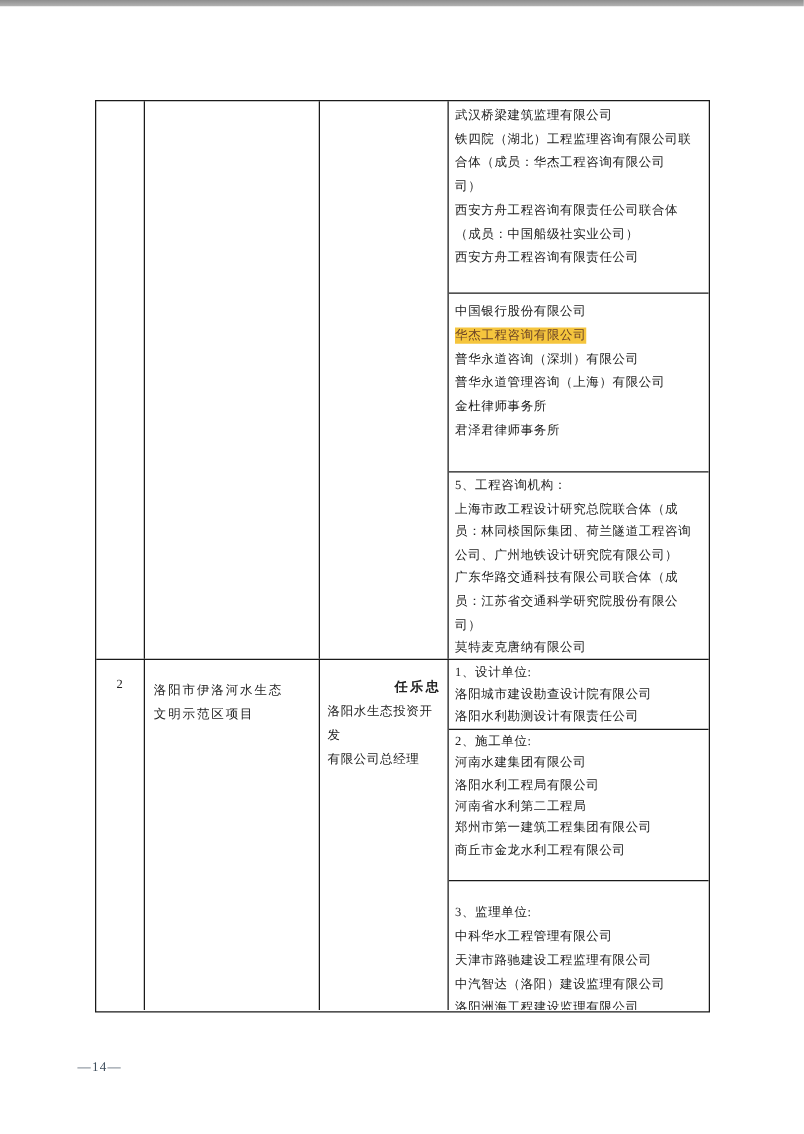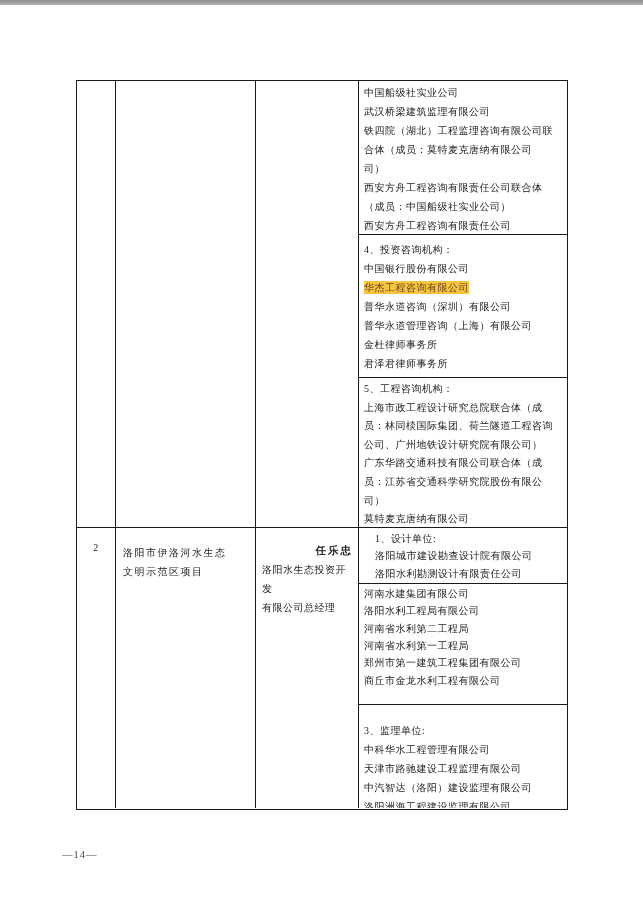--- a/index.html
+++ b/index.html
@@ -27,21 +27,21 @@
   .col-units{flex:1;display:flex;flex-direction:column;}
   .person-name{text-align:right;font-weight:bold;letter-spacing:2px;font-size:10.5px;}
   .sec{box-sizing:border-box;padding:0 6px 0 5px;overflow:hidden;}
   .sec + .sec{border-top:1px solid var(--bd,#1a1a1a);}
   .sec .line{white-space:nowrap;}
   
   .sec-a{height:153px;line-height:19px;padding-top:2px;}
   .sec-b{height:143px;line-height:19px;padding-top:5px;}
   .sec-c{height:150px;line-height:18.6px;padding-top:2px;}
   
-  .sec-d{height:55px;line-height:17.4px;padding-top:2px;margin-left:11px;}
+  .sec-d{height:55px;line-height:17.4px;padding-top:2px;}
   .sec-e{height:122px;line-height:17.4px;padding-top:1px;}
   .sec-f{height:104px;line-height:19px;padding-top:16px;}
   .line span{padding:1px 0;}
   .line.hl span{background:var(--hl,#f5c53d);color:#6b4226;}
   .pagenum{
     position:absolute;left:62px;top:849px;
     font-size:10.5px;letter-spacing:1px;color:var(--pn,#3e4d5c);
   }
 </style>
 </head>
@@ -50,31 +50,29 @@
 <div class="topbar"></div>
 
 <div class="doc-table">
 
   <div class="row row1">
     <div class="col col-seq"></div>
     <div class="col col-project"></div>
     <div class="col col-person"></div>
     <div class="col col-units">
       <div class="sec sec-a">
-          <div class="line"><span>中国船级社实业公司</span></div>
           <div class="line"><span>武汉桥梁建筑监理有限公司</span></div>
           <div class="line"><span>铁四院（湖北）工程监理咨询有限公司联</span></div>
-          <div class="line"><span>合体（成员：莫特麦克唐纳有限公司</span></div>
+          <div class="line"><span>合体（成员：华杰工程咨询有限公司</span></div>
           <div class="line"><span>司）</span></div>
           <div class="line"><span>西安方舟工程咨询有限责任公司联合体</span></div>
           <div class="line"><span>（成员：中国船级社实业公司）</span></div>
           <div class="line"><span>西安方舟工程咨询有限责任公司</span></div>
         </div>
       <div class="sec sec-b">
-          <div class="line"><span>4、投资咨询机构：</span></div>
           <div class="line"><span>中国银行股份有限公司</span></div>
           <div class="line hl"><span>华杰工程咨询有限公司</span></div>
           <div class="line"><span>普华永道咨询（深圳）有限公司</span></div>
           <div class="line"><span>普华永道管理咨询（上海）有限公司</span></div>
           <div class="line"><span>金杜律师事务所</span></div>
           <div class="line"><span>君泽君律师事务所</span></div>
         </div>
       <div class="sec sec-c">
           <div class="line"><span>5、工程咨询机构：</span></div>
           <div class="line"><span>上海市政工程设计研究总院联合体（成</span></div>
@@ -101,24 +99,24 @@
           <div class="line"><span>有限公司总经理</span></div>
         </div>
     </div>
     <div class="col col-units">
       <div class="sec sec-d">
           <div class="line"><span>1、设计单位:</span></div>
           <div class="line"><span>洛阳城市建设勘查设计院有限公司</span></div>
           <div class="line"><span>洛阳水利勘测设计有限责任公司</span></div>
         </div>
       <div class="sec sec-e">
+          <div class="line"><span>2、施工单位:</span></div>
           <div class="line"><span>河南水建集团有限公司</span></div>
           <div class="line"><span>洛阳水利工程局有限公司</span></div>
           <div class="line"><span>河南省水利第二工程局</span></div>
-          <div class="line"><span>河南省水利第一工程局</span></div>
           <div class="line"><span>郑州市第一建筑工程集团有限公司</span></div>
           <div class="line"><span>商丘市金龙水利工程有限公司</span></div>
         </div>
       <div class="sec sec-f">
           <div class="line"><span>3、监理单位:</span></div>
           <div class="line"><span>中科华水工程管理有限公司</span></div>
           <div class="line"><span>天津市路驰建设工程监理有限公司</span></div>
           <div class="line"><span>中汽智达（洛阳）建设监理有限公司</span></div>
           <div class="line"><span>洛阳洲海工程建设监理有限公司</span></div>
         </div>

